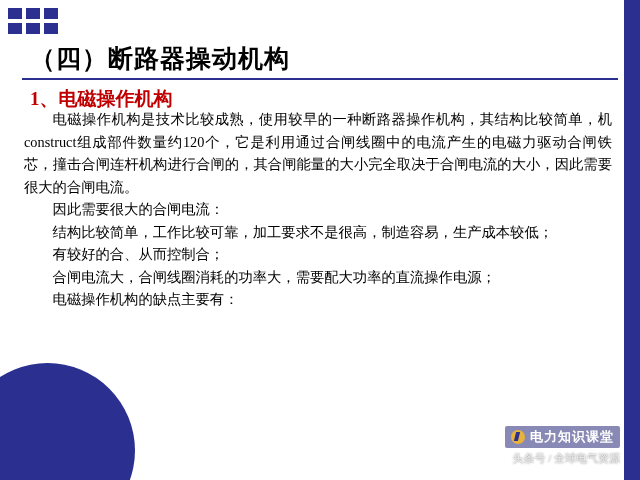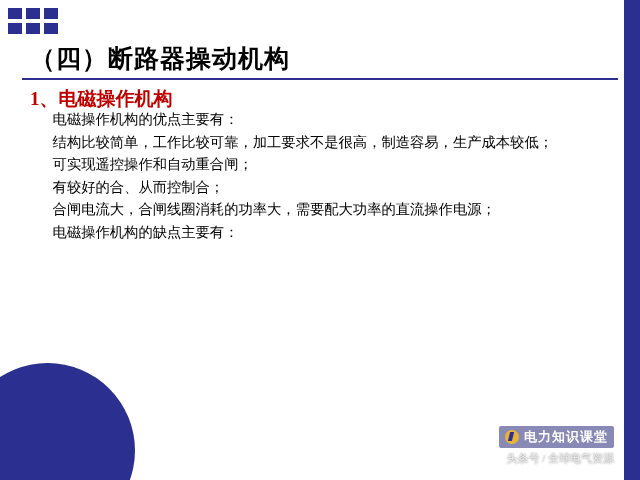--- a/index.html
+++ b/index.html
@@ -117,21 +117,21 @@
     text-align: justify;
   }
   .body p {
     margin: 0;
     text-indent: 2em;
   }
 
   
   .wm {
     position: absolute;
-    right: 26px;
+    right: 20px;
     bottom: 14px;
     text-align: right;
     color: #ffffff;
   }
   .wm-top {
     display: flex;
     align-items: center;
     justify-content: flex-end;
     gap: 5px;
     background: rgba(40,40,120,0.55);
@@ -188,23 +188,23 @@
 
   <div class="right-bar"></div>
   <div class="bottom-wedge"></div>
 
   <div class="title">（四）断路器操动机构</div>
   <div class="title-rule"></div>
 
   <div class="heading-red">1、电磁操作机构</div>
 
   <div class="body">
-    <p>电磁操作机构的优点主要有：</p>
+    <p>电磁操作机构是技术比较成熟，使用较早的一种断路器操作机构，其结构比较简单，机construct组成部件数量约120个，它是利用通过合闸线圈中的电流产生的电磁力驱动合闸铁芯，撞击合闸连杆机构进行合闸的，其合闸能量的大小完全取决于合闸电流的大小，因此需要很大的合闸电流。</p>
+    <p>因此需要很大的合闸电流：</p>
     <p>结构比较简单，工作比较可靠，加工要求不是很高，制造容易，生产成本较低；</p>
-    <p>可实现遥控操作和自动重合闸；</p>
     <p>有较好的合、从而控制合；</p>
     <p>合闸电流大，合闸线圈消耗的功率大，需要配大功率的直流操作电源；</p>
     <p>电磁操作机构的缺点主要有：</p>
   </div>
 
   <div class="wm">
     <div class="wm-top">
       <span class="wm-logo"></span>
       <span class="wm-title">电力知识课堂</span>
     </div>

